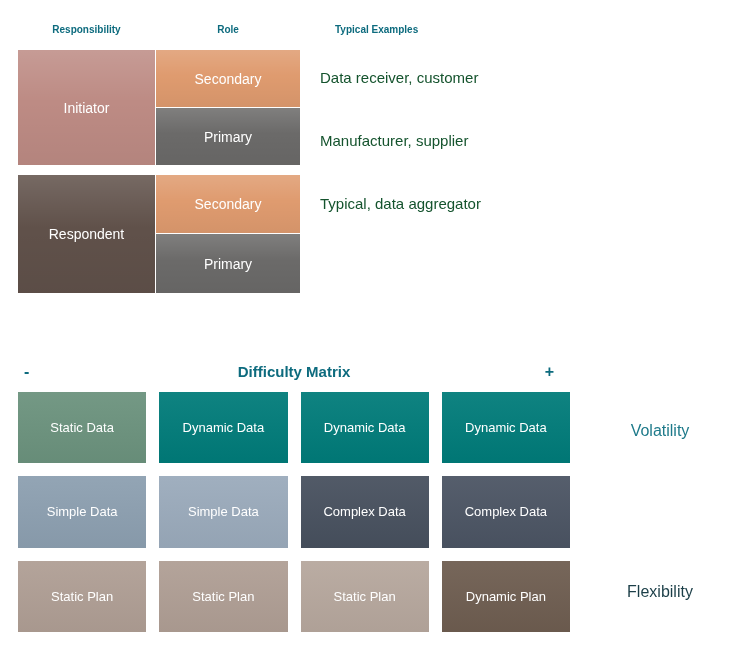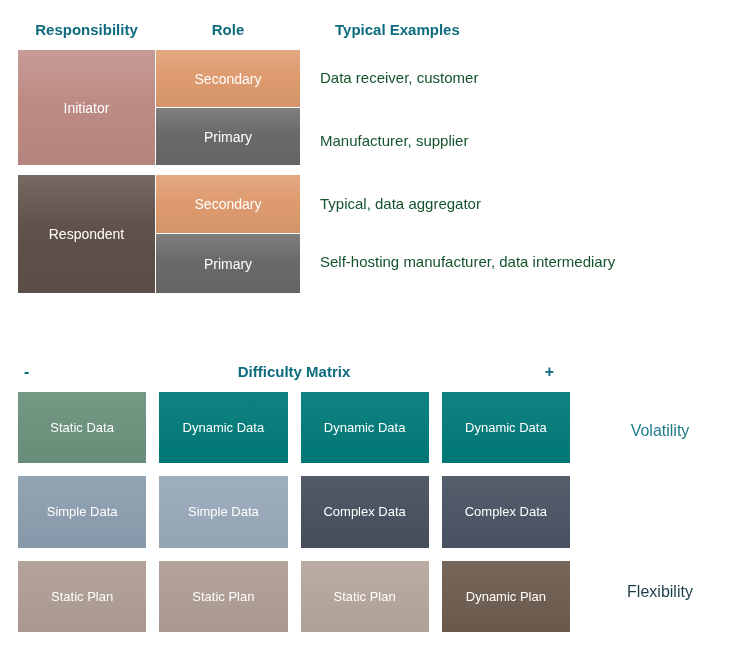--- a/index.html
+++ b/index.html
@@ -1,21 +1,21 @@
 <!DOCTYPE html>
 <html><head>
 <meta charset="utf-8">
 <style>
   html,body{margin:0;padding:0;background:#fff;}
   .canvas{
     position:relative;width:730px;height:650px;background:#fff;overflow:hidden;
     font-family:"Liberation Sans", sans-serif;
   }
   
-  .hdr{position:absolute;font-weight:bold;font-size:15px;color:#0D6B7E;height:20px;line-height:20px;}
+  .hdr{position:absolute;font-weight:bold;font-size:10px;color:#0D6B7E;height:20px;line-height:20px;}
   .hdr-resp{left:18px;top:20px;width:137px;text-align:center;}
   .hdr-role{left:156px;top:20px;width:144px;text-align:center;}
   .hdr-ex{left:335px;top:20px;}
 
   .block{
     position:absolute;display:flex;align-items:center;justify-content:center;
     color:#fff;font-size:14px;
   }
   .block::after{ 
     content:"";position:absolute;inset:0;
@@ -89,21 +89,20 @@
   <div class="block g2-sec" style="background-color: rgb(223, 155, 111);">
     <span>Secondary</span>
   </div>
   <div class="block g2-pri" style="background-color: rgb(107, 106, 105);">
     <span>Primary</span>
   </div>
 
   <div class="example ex1">Data receiver, customer</div>
   <div class="example ex2">Manufacturer, supplier</div>
   <div class="example ex3">Typical, data aggregator</div>
-  <div class="example ex4">Self-hosting manufacturer, data intermediary</div>
 
   <div class="mtitlebar">
     <span class="mminus">-</span>
     <span class="mtitle">Difficulty Matrix</span>
     <span class="mplus">+</span>
   </div>
 
   <div class="mgrid">
     <div class="mcell" style="background-color: rgb(107, 146, 125);">
         <span>Static Data</span>

